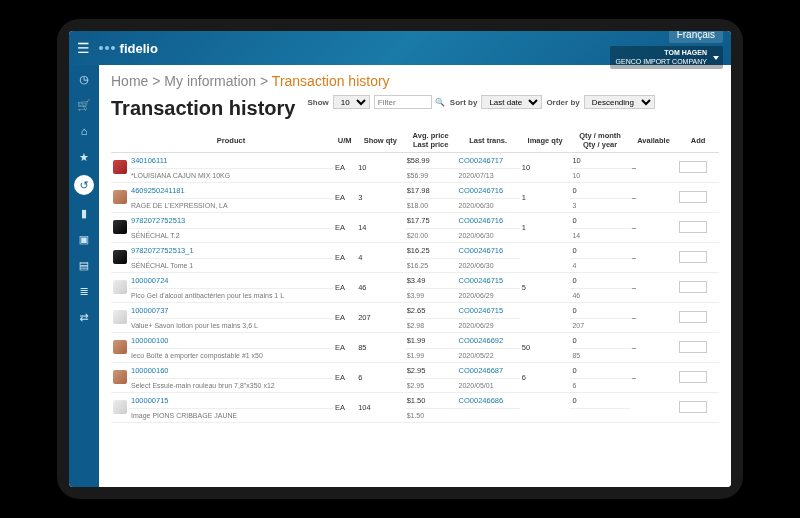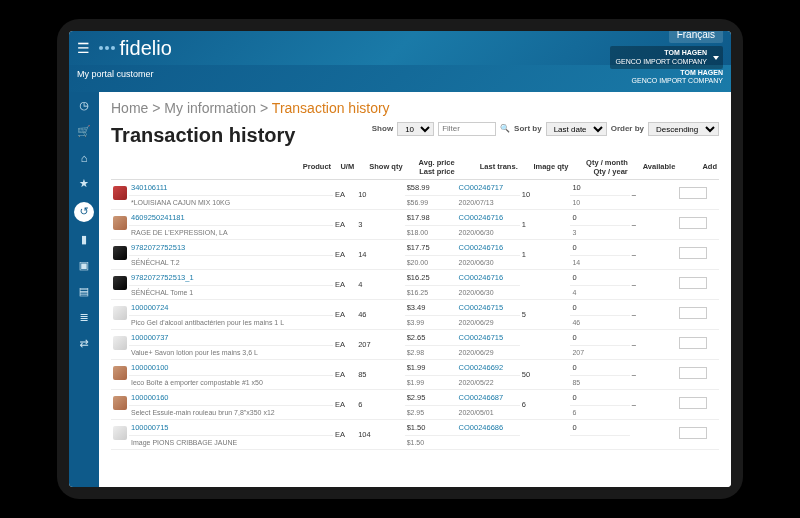--- a/index.html
+++ b/index.html
@@ -1,43 +1,43 @@
 <!DOCTYPE html>
 <html><head>
 <meta charset="utf-8">
 <style>
 *{margin:0;padding:0;box-sizing:border-box;font-family:Arial,Helvetica,sans-serif}
 body{background:#000;display:flex;align-items:center;justify-content:center;width:800px;height:518px;overflow:hidden}
 .tablet{width:686px;height:480px;background:#1a1a1a;border-radius:22px;padding:12px;box-shadow:0 8px 30px rgba(0,0,0,.6)}
 .screen{width:100%;height:100%;background:#fff;border-radius:4px;overflow:hidden;display:flex;flex-direction:column}
 .topbar{background:linear-gradient(135deg,#0e5a8a 0%,#1a7aa8 50%,#0e5a8a 100%);color:#fff;display:flex;align-items:center;height:34px;padding:0 8px;position:relative}
 .menu-btn{font-size:14px;margin-right:8px;cursor:pointer}
-.logo{font-size:20px;font-weight:400;display:flex;align-items:center}
+.logo{font-size:13px;font-weight:700;display:flex;align-items:center}
 .logo .dots{display:inline-flex;margin-right:4px}
 .logo .dots span{width:4px;height:4px;border-radius:50%;background:#8fc7e8;margin:0 1px}
 .top-right{margin-left:auto;text-align:right;font-size:7px;line-height:1.2}
 .lang{background:rgba(255,255,255,.15);padding:2px 8px;border-radius:2px;margin-bottom:2px;display:inline-block;font-size:10px}
 .userbox{background:rgba(0,0,0,.3);padding:3px 16px 3px 6px;border-radius:2px;font-size:7px;line-height:1.2;position:relative;margin-top:1px}
 .userbox::after{content:"";position:absolute;right:4px;top:50%;transform:translateY(-50%);border-left:3px solid transparent;border-right:3px solid transparent;border-top:4px solid #fff}
 .subbar{background:linear-gradient(135deg,#0e5a8a 0%,#1a7aa8 100%);color:#fff;font-size:9px;padding:4px 8px 6px 8px;display:flex}
 .subbar .r{margin-left:auto;text-align:right;font-size:7px;line-height:1.2}
 .body{display:flex;flex:1;overflow:hidden}
 .sidebar{width:30px;background:#0e5a8a;display:flex;flex-direction:column;align-items:center;padding-top:6px;gap:10px}
 .sidebar .ico{width:16px;height:16px;display:flex;align-items:center;justify-content:center;color:#cfe6f2;font-size:11px;cursor:pointer}
 .sidebar .ico.active{background:#fff;color:#0e5a8a;border-radius:50%;width:20px;height:20px}
 .main{flex:1;background:#fff;overflow:auto;padding:8px 12px;font-size:8px;color:#333}
 .crumbs{color:#888;font-size:14px;margin-bottom:6px}
 .crumbs .active{color:#d97d1a}
-.controls{display:flex;align-items:center;gap:4px;font-size:8px;color:#555;margin-bottom:4px;justify-content:flex-end;flex-wrap:wrap}
+.controls{display:flex;align-items:center;gap:4px;font-size:8px;color:#555;margin-bottom:4px;justify-content:flex-start;flex-wrap:wrap}
 .controls .lbl{font-weight:600}
 .controls select,.controls input{font-size:8px;border:1px solid #ccc;padding:1px 3px;height:14px}
 .controls input{width:58px}
 h1{font-size:20px;font-weight:700;margin:2px 0 8px 0;color:#222}
 table{width:100%;border-collapse:collapse;font-size:7.5px}
-th{text-align:right;font-weight:600;color:#333;padding:3px 2px;border-bottom:1px solid #ddd;white-space:nowrap}
+th{text-align:center;font-weight:600;color:#333;padding:3px 2px;border-bottom:1px solid #ddd;white-space:nowrap}
 td{padding:3px 2px;border-bottom:1px solid #eee;vertical-align:middle;white-space:nowrap}
 .thumb{width:14px;height:14px;background:linear-gradient(135deg,#c97,#a64);border-radius:2px;display:inline-block}
 .thumb.w{background:linear-gradient(135deg,#eee,#ccc)}
 .thumb.d{background:linear-gradient(135deg,#333,#000)}
 .thumb.r{background:linear-gradient(135deg,#c44,#922)}
 .link{color:#1a7aa8;cursor:pointer}
 .sub{color:#777;font-size:7px}
 .qtybox{width:28px;height:12px;border:1px solid #ccc;display:inline-block}
 .searchico{cursor:pointer}
 .headrow{display:flex;align-items:flex-start;gap:12px}
@@ -62,27 +62,20 @@
   </span>
   <div class="top-right">
     <div class="lang">Français</div>
     <div class="userbox">
       <div style="font-weight:600">TOM HAGEN</div>
       <div>GENCO IMPORT COMPANY</div>
     </div>
   </div>
 </div>
 
-<div class="subbar">
-  <span>My portal customer</span>
-  <div class="r">
-    <div style="font-weight:600">TOM HAGEN</div>
-    <div>GENCO IMPORT COMPANY</div>
-  </div>
-</div>
 
 <div class="body">
   <div class="sidebar">
     <span class="ico">◷</span>
     <span class="ico">🛒</span>
     <span class="ico">⌂</span>
     <span class="ico">★</span>
     <span class="ico active">↺</span>
     <span class="ico">▮</span>
     <span class="ico">▣</span>

